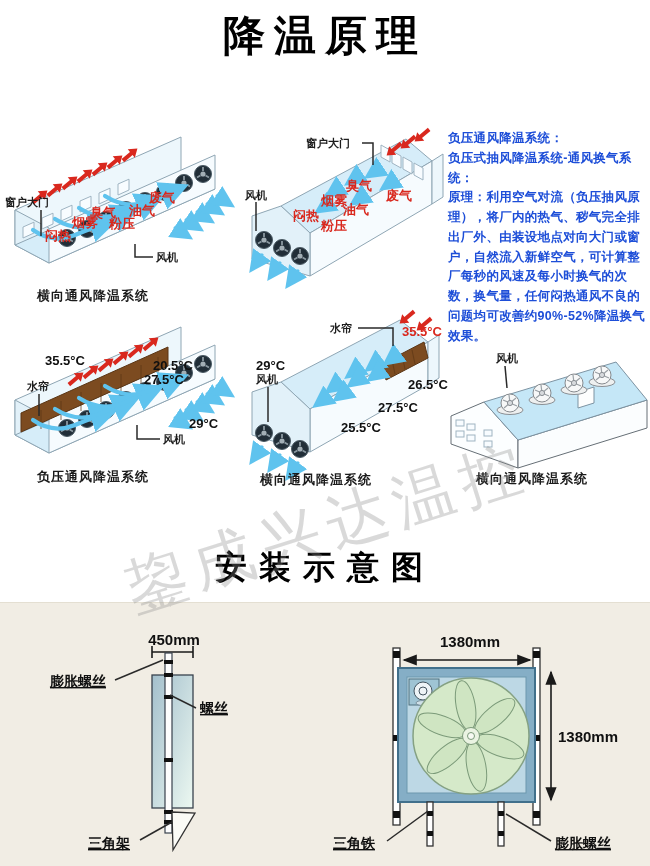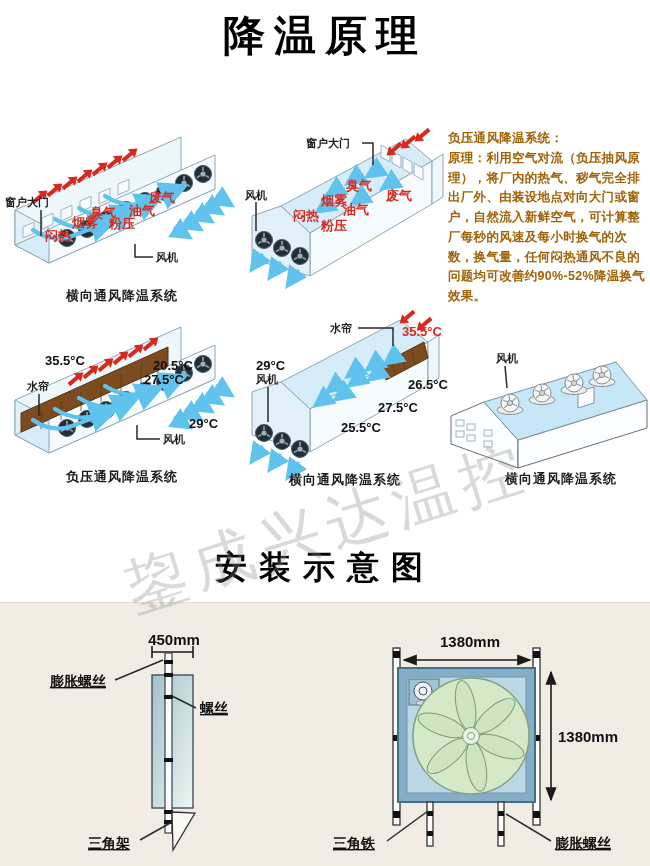--- a/index.html
+++ b/index.html
@@ -3,23 +3,23 @@
 <meta charset="utf-8">
 <style>
   html,body{margin:0;padding:0;background:#ffffff;}
   #stage{position:relative;width:650px;height:866px;background:#ffffff;overflow:hidden;
          font-family:"Liberation Sans",sans-serif;}
   .abs{position:absolute;}
   .big-title{position:absolute;left:0;width:650px;text-align:center;font-weight:900;color:#000;
              font-family:"Liberation Sans",sans-serif;}
   #title-cooling{top:8px;font-size:42px;letter-spacing:9px;}
   #title-install{top:546px;font-size:32px;letter-spacing:12px;}
-  .cap{position:absolute;width:170px;text-align:center;font-size:13px;font-weight:bold;
+  .cap{position:absolute;width:170px;font-size:13px;font-weight:bold;
        color:#1b1b1b;letter-spacing:1px;}
-  #desc{position:absolute;left:448px;top:129px;width:199px;color:#a16207;
+  #desc{position:absolute;left:448px;top:129px;width:199px;color:#1d4ed8;
         font-size:12.5px;font-weight:600;line-height:1.58;letter-spacing:.3px;}
   #desc .dline{margin:0;}
   #watermark{position:absolute;left:97px;top:482px;width:460px;height:90px;line-height:90px;
              text-align:center;font-size:62px;letter-spacing:8px;color:#8c8c8c;opacity:.32;
              transform:rotate(-17.5deg);white-space:nowrap;pointer-events:none;z-index:6;}
   #beige-panel{position:absolute;left:0;top:602px;width:650px;height:264px;background:#f1ede4;
                border-top:1px solid #e4dfd2;}
   svg{overflow:visible;}
   svg text{font-family:"Liberation Sans",sans-serif;}
   .lbl{font-size:11px;font-weight:bold;fill:#1d1d1d;}
@@ -177,20 +177,21 @@
       <text class="redlbl" x="81" y="82">烟雾</text>
       <text class="redlbl" x="106" y="67">臭气</text>
       <text class="redlbl" x="103" y="91">油气</text>
       <text class="redlbl" x="146" y="77">废气</text>
       <text class="redlbl" x="81" y="107">粉压</text>
     </g>
   </svg>
 
   <div id="desc">
     <p class="dline">负压通风降温系统：</p>
+    <p class="dline">负压式抽风降温系统-通风换气系统：</p>
     <p class="dline">原理：利用空气对流（负压抽风原理），将厂内的热气、秽气完全排出厂外、由装设地点对向大门或窗户，自然流入新鲜空气，可计算整厂每秒的风速及每小时换气的次数，换气量，任何闷热通风不良的问题均可改善约90%-52%降温换气效果。</p>
   </div>
 
   <svg class="abs" style="left:3px;top:318px" width="235" height="145" viewBox="0 0 235 145">
     <g>
       <polygon class="bld" points="12,82 178,9 178,44 12,117"></polygon>
       <polygon class="gable" points="12,82 12,117 46,135 46,100"></polygon>
       <polygon class="floor" points="12,117 178,44 212,61 46,135"></polygon>
       <polygon class="bldw" points="46,135 212,61 212,27 46,101"></polygon>
     </g>

